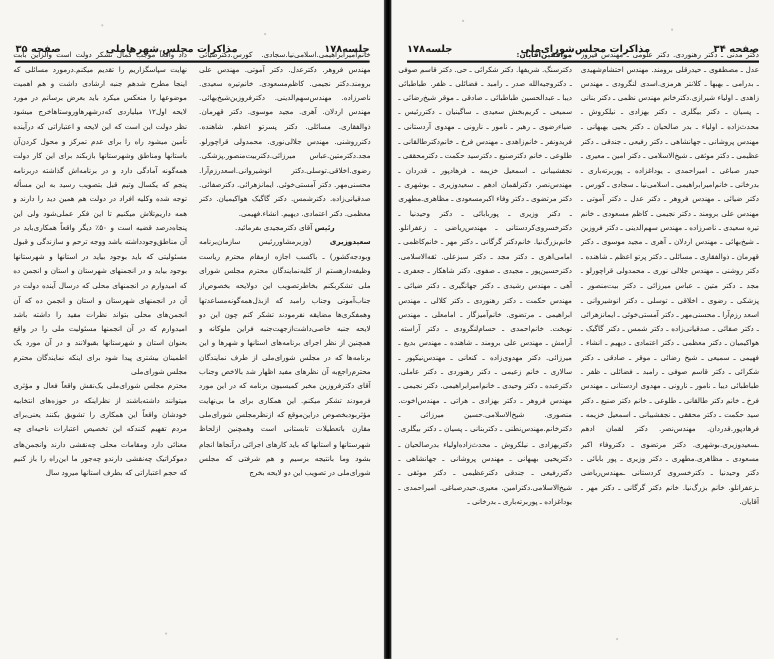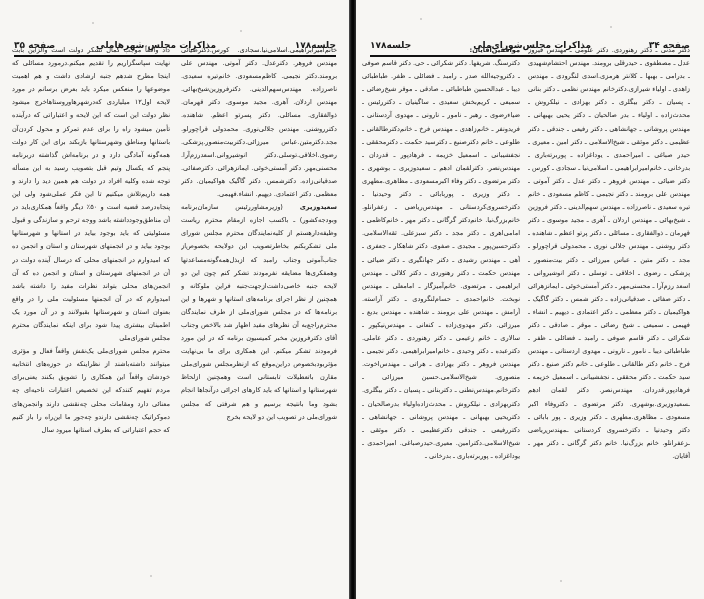--- a/index.html
+++ b/index.html
@@ -28,20 +28,24 @@
 <div class="page left">
   <div class="header" style="left:14px;width:322px;">
     <span class="h-right" style="right:0;">جلسه۱۷۸</span>
     <span class="h-center" style="right:120px;">مذاکرات مجلس شهرها‌ملی</span>
     <span class="h-left" style="left:0;">صفحه ۳۵</span>
   </div>
   <div class="rule" style="left:14px;width:322px;"></div>
 
   <div class="col" style="left:181px;width:156px;height:520px;overflow:hidden;">
     <p>خانم‌امیرابراهیمی.اسلامی‌نیا.سجادی. کورس.دکترضیائی مهندس فروهر. دکترعدل. دکتر آموتی. مهندس علی برومند.دکتر نجیمی. کاظم‌مسعودی. خانم‌تیره سعیدی. ناصرزاده. مهندس‌سهم‌الدینی. دکترفروزین‌شیخ‌بهائی. مهندس اردلان. آهری. مجید موسوی. دکتر قهرمان. ذوالفقاری. مسائلی. دکتر پسرتو اعظم. شاهنده. دکترروشنی. مهندس جلالی‌نوری. محمدولی قراچورلو. مجد.دکترمتین.عباس میرزائی.دکتربیت‌منصور.پزشکی. رضوی.اخلاقی.توسلی.دکتر انوشیروانی.اسعدرزم‌آرا. محسنی‌مهر. دکتر آمستی‌خوئی. ایمانزهرائی. دکترصفائی. صدقیانی‌زاده. دکترشمس. دکتر گاگیک هواکیمیان. دکتر معظمی. دکتر اعتمادی. دیهیم. انشاء.فهیمی.</p>
+    <p class="center">
+      <span class="speaker">رئیس</span>
+      <span>آقای دکترمجیدی بفرمائید.</span>
+    </p>
     <p>
       <span class="speaker">سعیدوزیری</span>
       <span>(وزیرمشاوررئیس سازمان‌برنامه وبودجه‌کشور)</span>
       <span>ـ باکسب اجازه ازمقام محترم ریاست وظیفه‌دارهستم از کلیه‌نمایندگان محترم مجلس شورای ملی تشکربکنم بخاطرتصویب این دولایحه بخصوص‌از جناب‌آموتی وجناب رامبد که از‌بذل‌همه‌گونه‌مساعدتها وهمفکری‌ها مضایقه نفرمودند تشکر کنم چون این دو لایحه جنبه خاصی‌داشت‌ازجهت‌جنبه فراین ملوکانه و همچنین از نظر اجرای برنامه‌های استانها و شهرها و این برنامه‌ها که در مجلس شورای‌ملی از طرف نمایندگان محترم‌راجع‌به آن نظرهای مفید اظهار شد بالاخص وجناب آقای دکترفروزین مخبر کمیسیون برنامه که در این مورد فرمودند تشکر میکنم. این همکاری برای ما بی‌نهایت مؤثربودبخصوص دراین‌موقع که ازنظرمجلس شورای‌ملی مقارن باتعطیلات تابستانی است وهمچنین ازلحاظ شهرستانها و استانها که باید کارهای اجرائی درآنجاها انجام بشود وما بانتیجه برسیم و هم شرفتی که مجلس شورای‌ملی در تصویب این دو لایحه بخرج</span>
     </p>
   </div>
 
   <div class="col" style="left:12px;width:158px;height:520px;overflow:hidden;">
     <p>داد واقعاً موجب کمال تشکر دولت است والزاین بابت نهایت سپاسگزاریم را تقدیم میکنم.درمورد مسائلی که اینجا مطرح شدهم جنبه ارشادی داشت و هم اهمیت موضوعها را منعکس میکرد باید بعرض برسانم در مورد لایحه اول۱۲ میلیاردی که‌درشهرهاوروستاهاخرج میشود نظر دولت این است که این لایحه و اعتباراتی که درآینده تأمین میشود راه را برای عدم تمرکز و محول کردن‌آن باستانها ومناطق وشهرستانها بازبکند برای این کار دولت همه‌گونه آمادگی دارد و در برنامه‌اش گذاشته دربرنامه پنجم که یکسال وتیم قبل بتصویب رسید به این مسأله توجه شده وکلیه افراد در دولت هم همین دید را دارند و همه داریم‌تلاش میکنیم تا این فکر عملی‌شود ولی این پنجاه‌درصد قضیه است و ۵۰٪ دیگر واقعاً همکاری‌باید در آن مناطق‌وجودداشته باشد ووجه ترحم و سازندگی و قبول مسئولیتی که باید بوجود بیاید در استانها و شهرستانها بوجود بیاید و در انجمنهای شهرستان و استان و انجمن ده که امیدوارم در انجمنهای محلی که درسال آینده دولت در آن در انجمنهای شهرستان و استان و انجمن ده که آن انجمن‌های محلی بتواند نظرات مفید را داشته باشد امیدوارم که در آن انجمنها مسئولیت ملی را در واقع بعنوان استان و شهرستانها بقبولانند و در آن مورد یک اطمینان بیشتری پیدا شود برای اینکه نمایندگان محترم مجلس شورای‌ملی</p>
     <p>محترم مجلس شورای‌ملی یک‌نقش واقعاً فعال و مؤثری میتوانند داشته‌باشند از نظراینکه در حوزه‌های انتخابیه خودشان واقعاً این همکاری را تشویق بکنند یعنی‌برای مردم تفهیم کنندکه این تخصیص اعتبارات ناحیه‌ای چه معنائی دارد ومقامات محلی چه‌نقشی دارند وانجمن‌های دموکراتیک چه‌نقشی دارند‌و چه‌جور ما این‌راه را باز کنیم که حجم اعتباراتی که بطرف استانها میرود سال</p>

